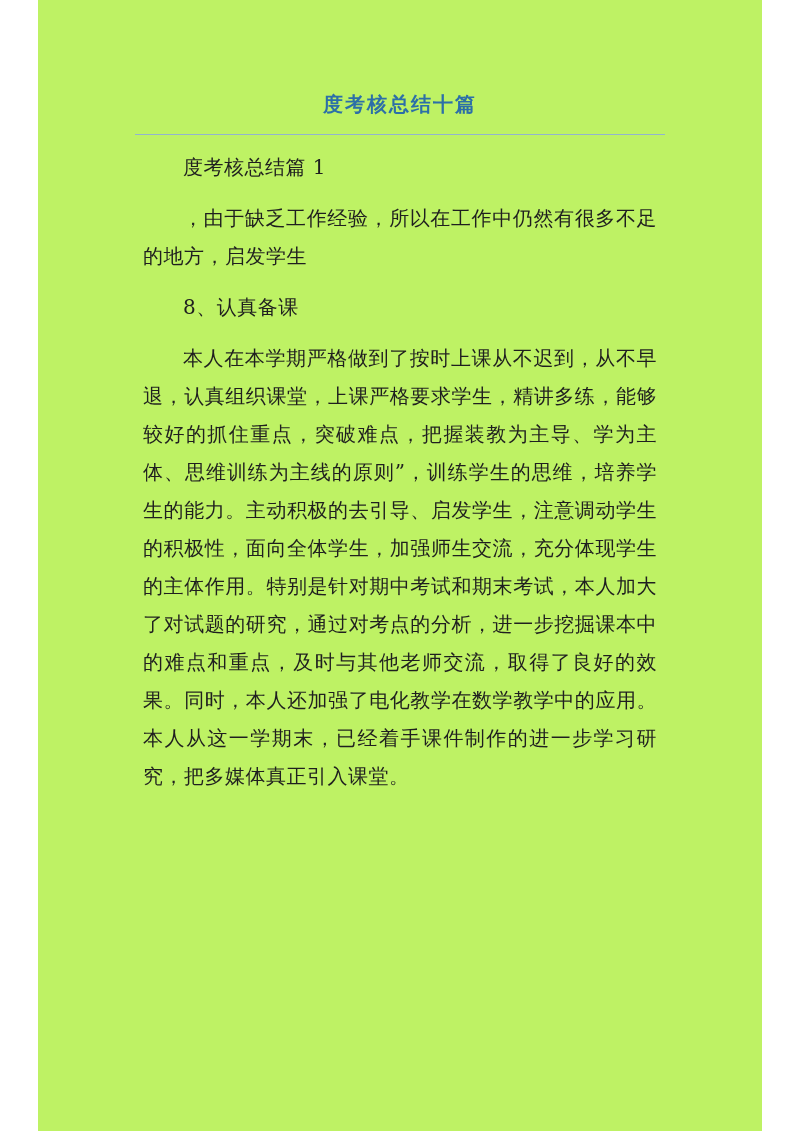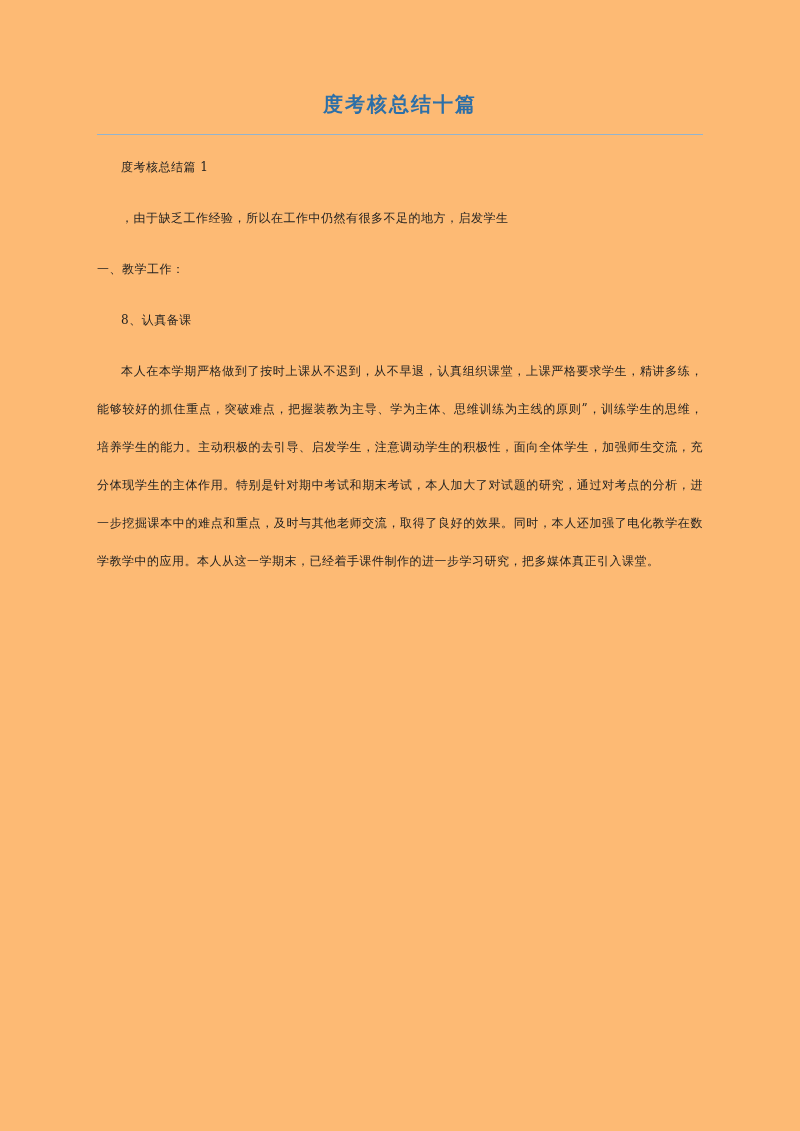--- a/index.html
+++ b/index.html
@@ -1,24 +1,24 @@
 <!DOCTYPE html>
 <html><head>
 <meta charset="utf-8">
 <style>
   html, body {
     margin: 0;
     padding: 0;
     background: #ffffff;
   }
   .page {
-    width: 800px;
+    width: 724px;
     min-height: 1131px;
     margin: 0 auto;
-    background: #fdba74;
+    background: #bef264;
     box-sizing: border-box;
     padding: 90px 97px 60px 97px;
     font-family: "DejaVu Serif", "Liberation Serif", serif;
     color: #1f1f1f;
   }
   .doc-title {
     text-align: center;
     color: #2c6fa8;
     font-size: 20px;
     font-weight: bold;
@@ -26,24 +26,24 @@
     margin: 0 0 16px 0;
     line-height: 1.4;
   }
   .title-divider {
     border: none;
     border-top: 1px solid #92b4cf;
     height: 0;
     margin: 0 0 10px 0;
   }
   .para {
-    font-size: 12px;
+    font-size: 20px;
     line-height: 38px;
     text-align: justify;
-    margin: 13px 0;
+    margin: 13px 8px;
     letter-spacing: 0.5px;
   }
   .para.indent {
     text-indent: 2em;
   }
   .para.heading {
     text-indent: 0;
   }
 </style>
 </head>
@@ -52,21 +52,20 @@
 <div class="page">
 
   <h1 class="doc-title">度考核总结十篇</h1>
 
   <hr class="title-divider">
 
   <p class="para indent">度考核总结篇 1</p>
 
   <p class="para indent">，由于缺乏工作经验，所以在工作中仍然有很多不足的地方，启发学生</p>
 
-  <p class="para heading">一、教学工作：</p>
 
   <p class="para indent">8、认真备课</p>
 
 
 
   <p class="para indent">本人在本学期严格做到了按时上课从不迟到，从不早退，认真组织课堂，上课严格要求学生，精讲多练，能够较好的抓住重点，突破难点，把握装教为主导、学为主体、思维训练为主线的原则”，训练学生的思维，培养学生的能力。主动积极的去引导、启发学生，注意调动学生的积极性，面向全体学生，加强师生交流，充分体现学生的主体作用。特别是针对期中考试和期末考试，本人加大了对试题的研究，通过对考点的分析，进一步挖掘课本中的难点和重点，及时与其他老师交流，取得了良好的效果。同时，本人还加强了电化教学在数学教学中的应用。本人从这一学期末，已经着手课件制作的进一步学习研究，把多媒体真正引入课堂。</p>
 
 </div>
 
 </body></html>

